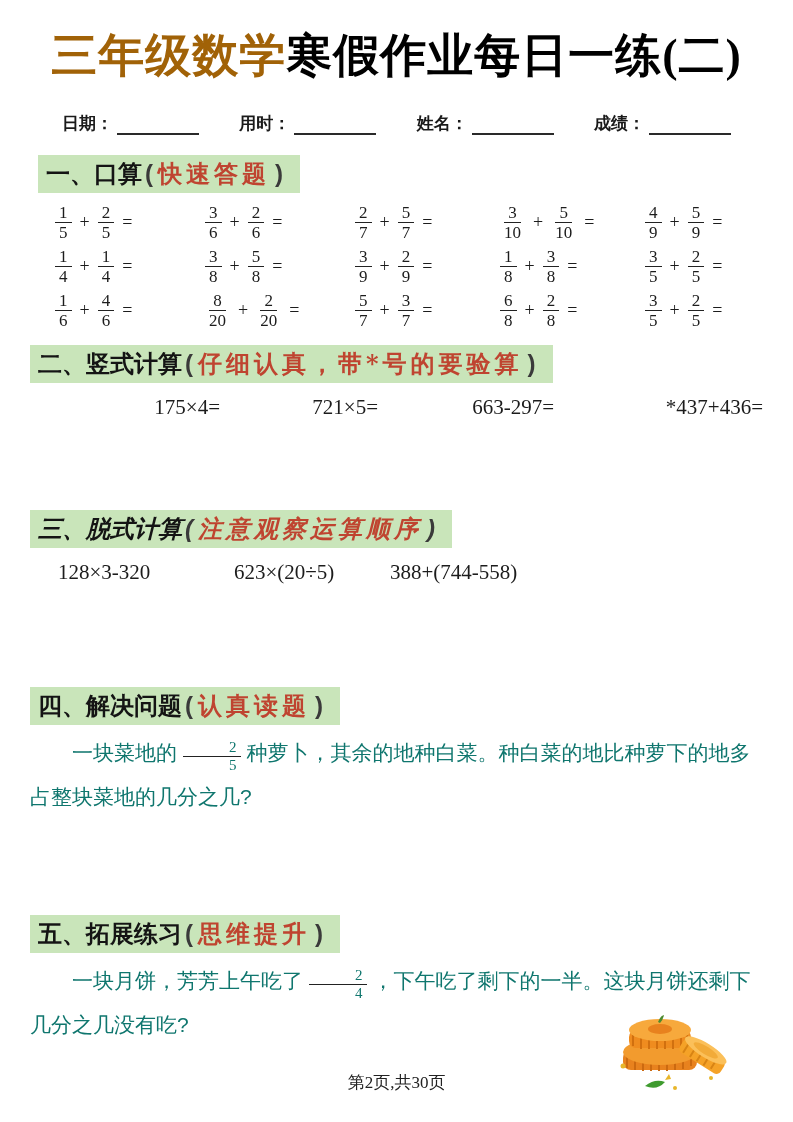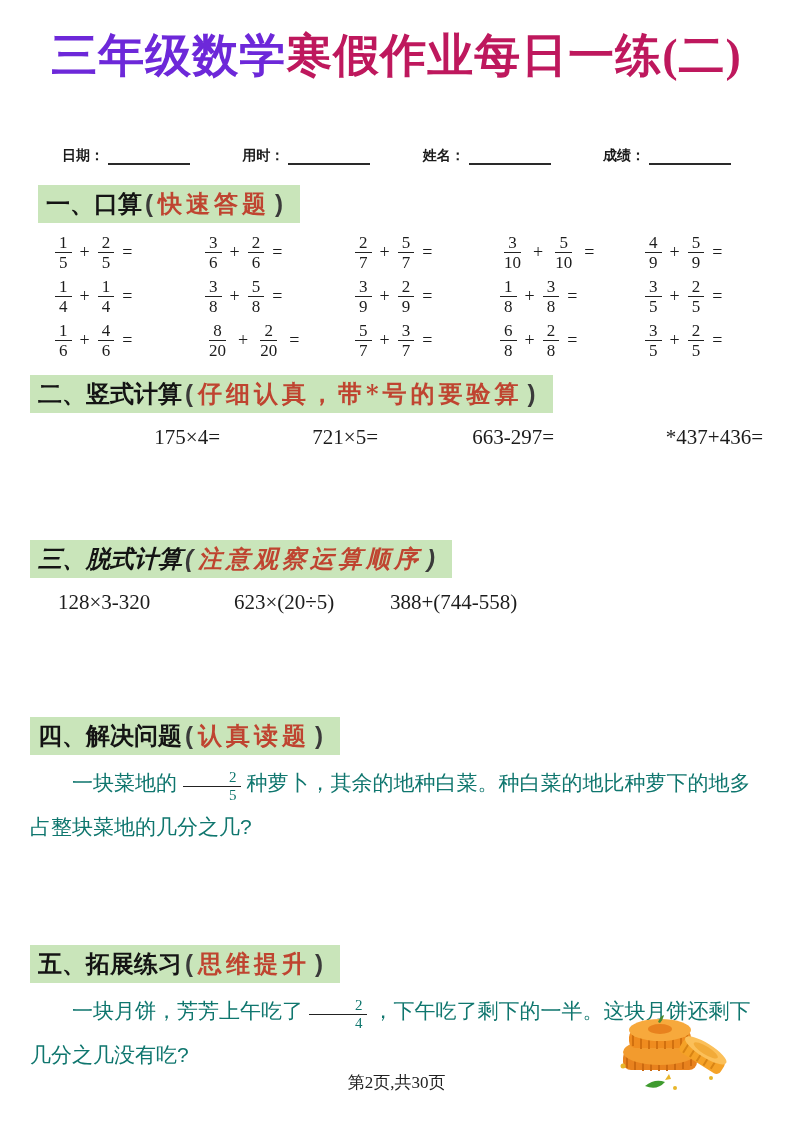--- a/index.html
+++ b/index.html
@@ -17,30 +17,30 @@
   .title {
     padding-top:26px;
     text-align:center;
     font-family:"Liberation Serif", "DejaVu Serif", serif;
     font-size:46px;
     font-weight:900;
     letter-spacing:1px;
     line-height:1.3;
     white-space:nowrap;
   }
-  .t-black { color:#6d28d9; }
-  .t-red   { color:#be185d; }
+  .t-black { color:#a16207; }
+  .t-red   { color:#000000; }
   
   .form-row {
     display:flex;
     justify-content:space-between;
     margin:26px 62px 0 62px;
   }
   .ffield { display:flex; align-items:flex-end; }
-  .flabel { font-weight:bold; font-size:14px; color:#1a1a1a;margin-top:35px; }
+  .flabel { font-weight:bold; font-size:17px; color:#1a1a1a; }
   .fline  { display:inline-block; width:82px; border-bottom:2px solid #2a2a2a; height:19px; margin-left:4px; }
   
   .sec-head {
     display:inline-block;
     margin-left:30px;
     background:#c9e5ba;
     padding:4px 14px 4px 8px;
     font-size:24px;
     font-weight:bold;
     line-height:1.25;

